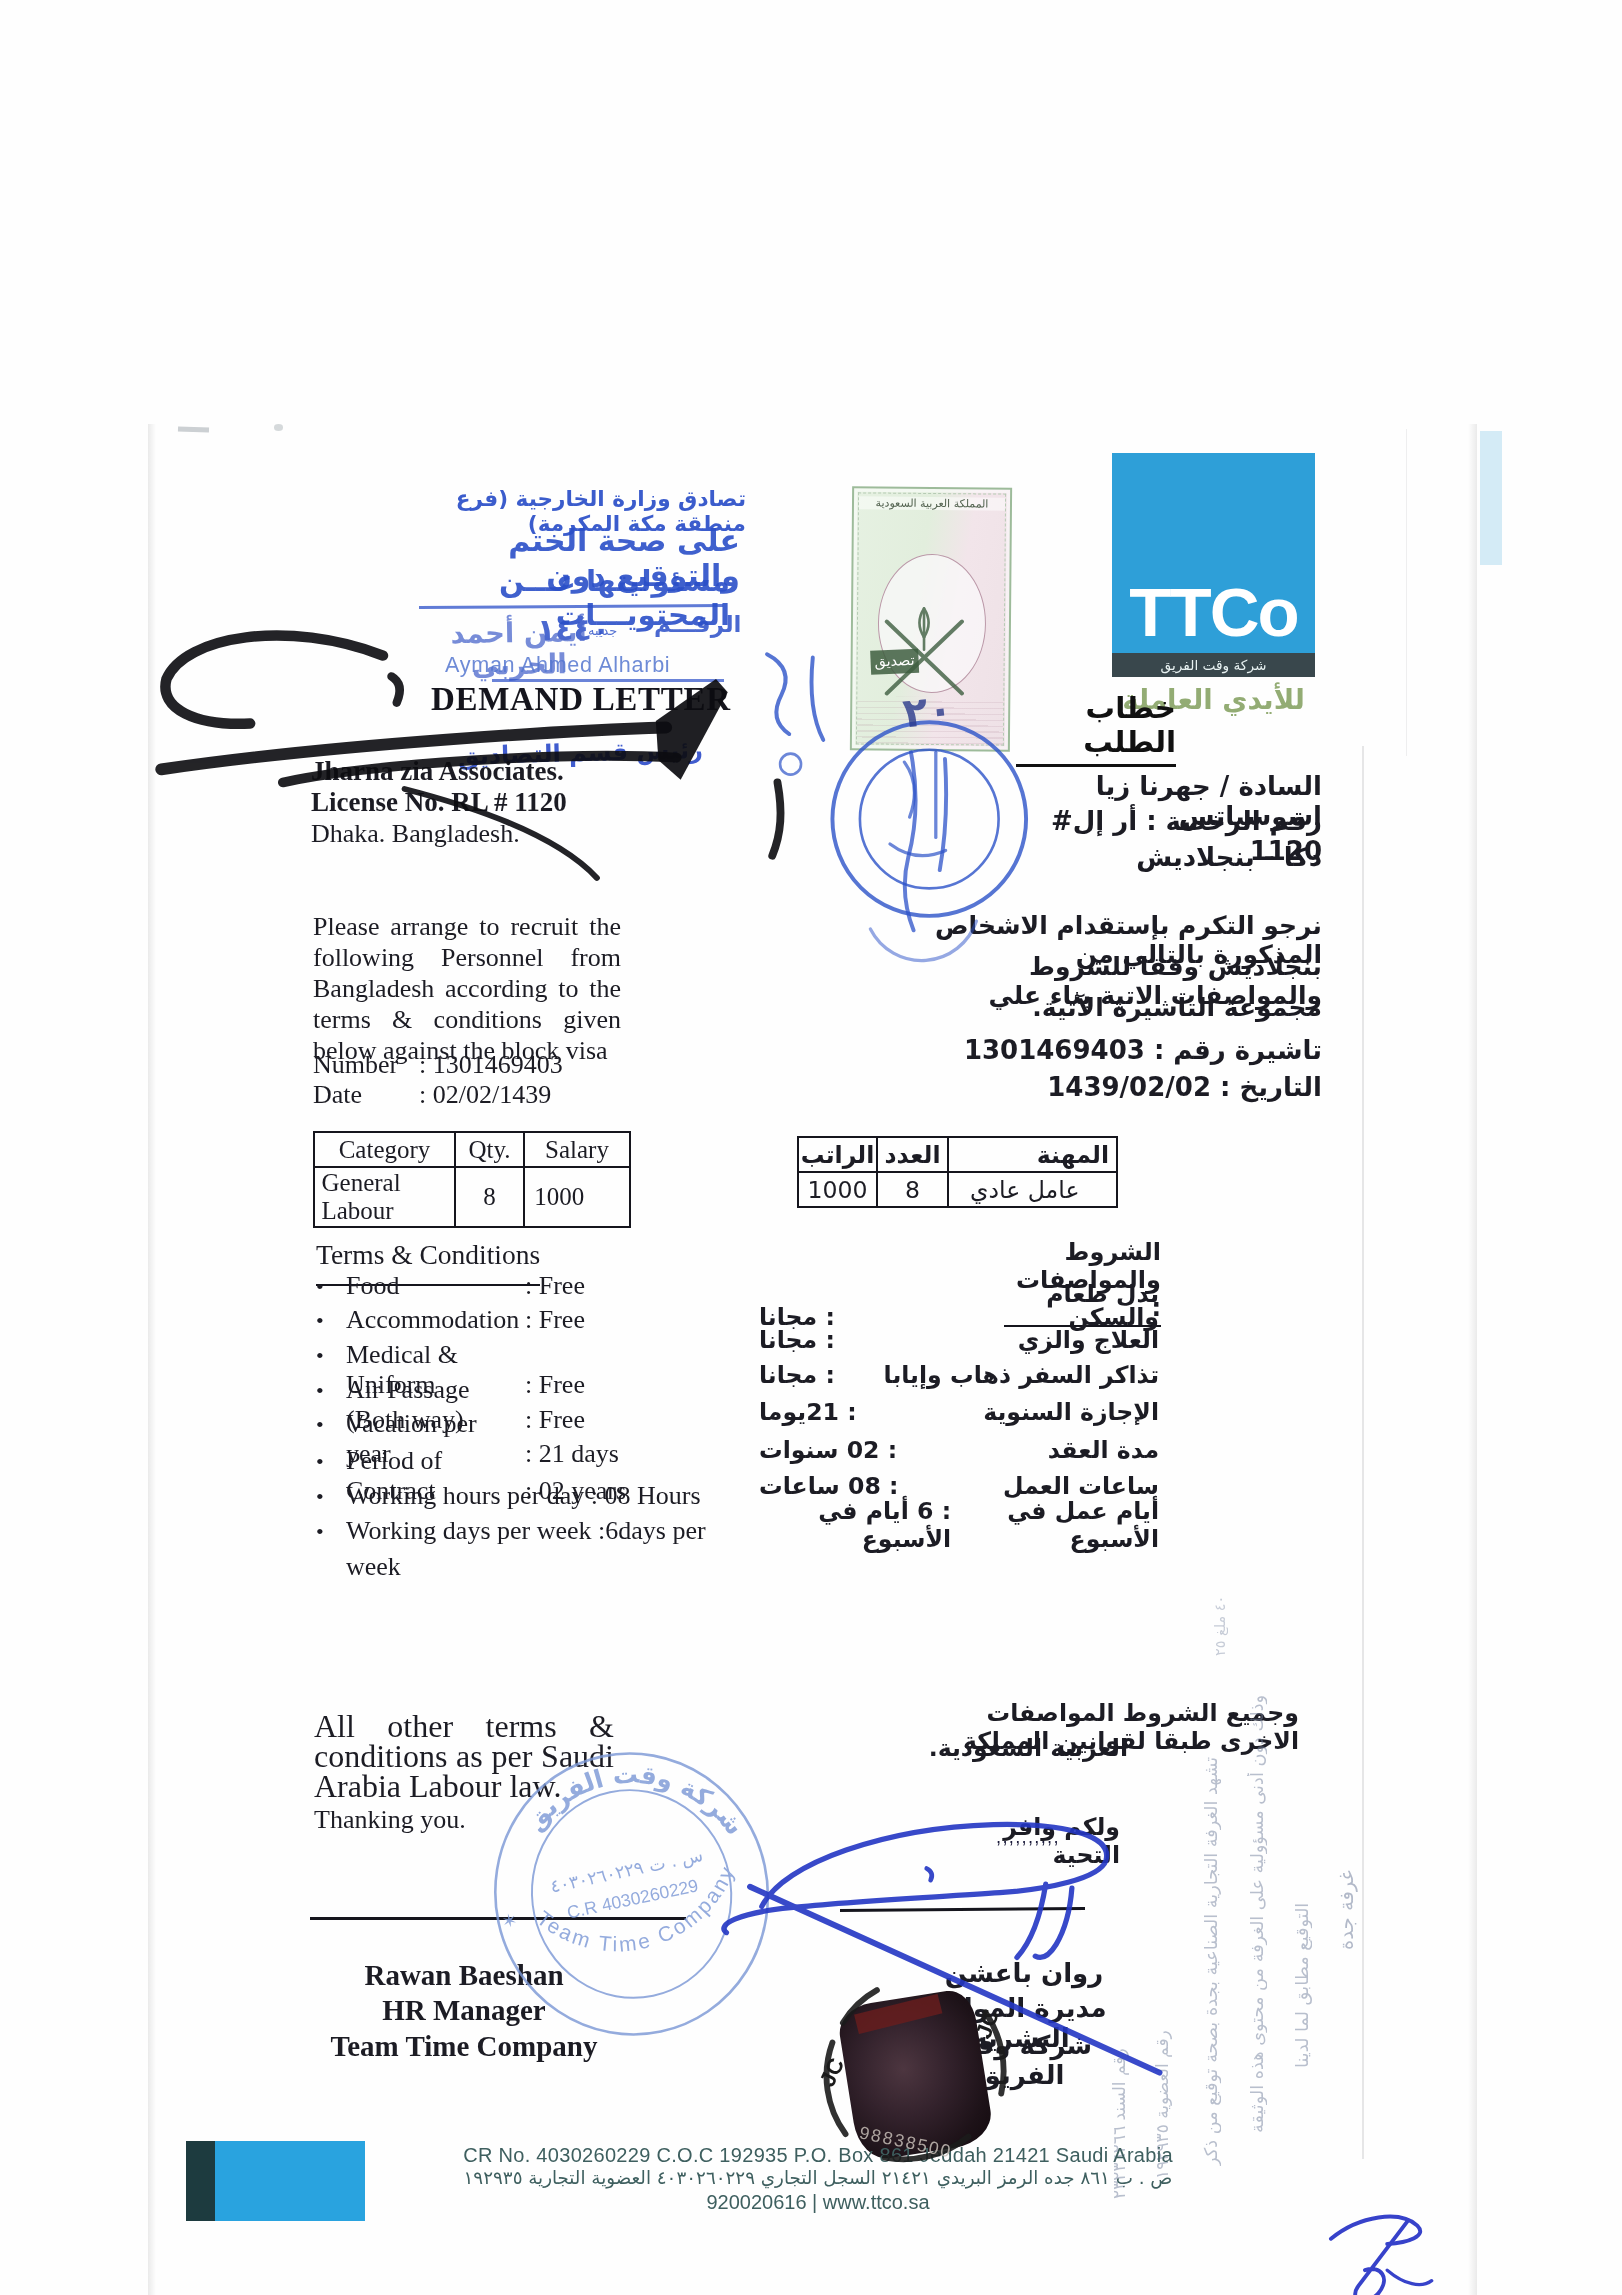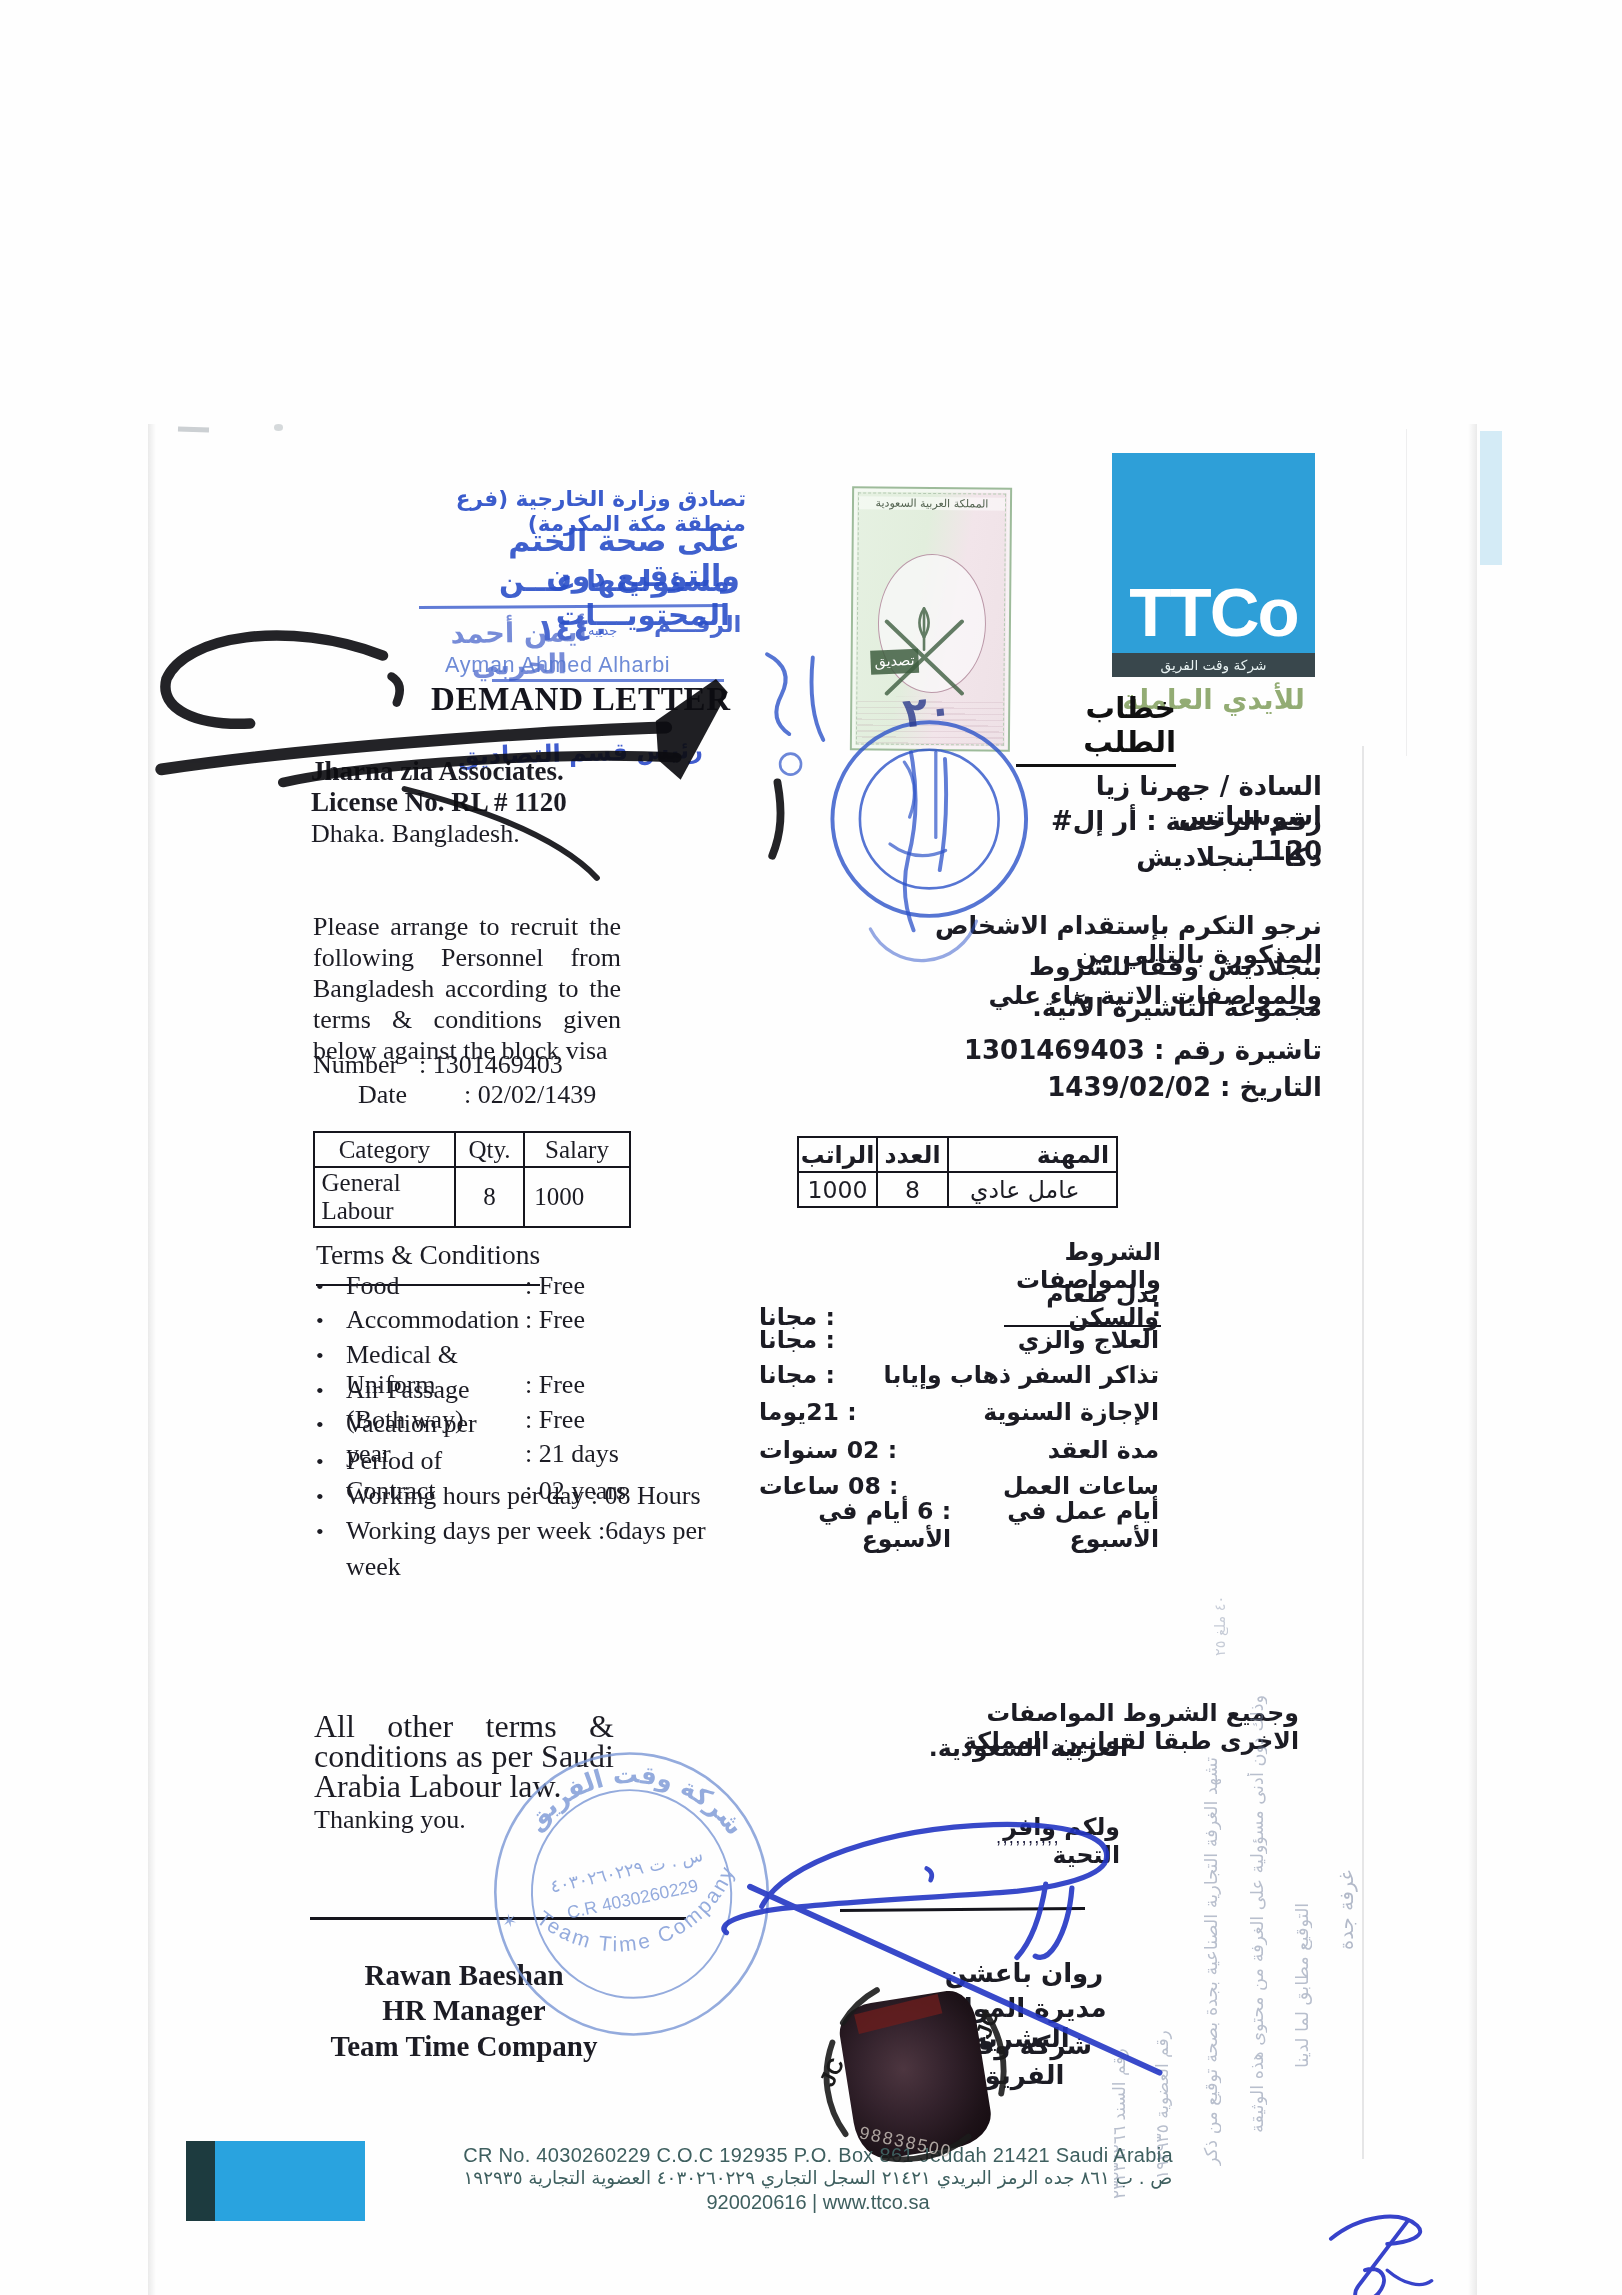--- a/index.html
+++ b/index.html
@@ -75,21 +75,21 @@
 
   <div class="abs ar" style="left:995px;top:771px;width:327px;text-align:right;font-size:26px;font-weight:bold;">السادة / جهرنا زيا اسوسياتس</div>
   <div class="abs ar" style="left:995px;top:806px;width:327px;text-align:right;font-size:26px;font-weight:bold;">رقم الرخصة : أر إل# 1120</div>
   <div class="abs ar" style="left:995px;top:842px;width:327px;text-align:right;font-size:26px;font-weight:bold;">دكا - بنجلاديش</div>
 
   <div class="abs serif" style="left:313px;top:911px;width:308px;font-size:26px;line-height:31px;text-align:justify;">Please arrange to recruit the following Personnel from Bangladesh according to the terms &amp; conditions given below against the block visa</div>
   <div class="abs serif" style="left:313px;top:1050px;font-size:26px;">
     <span class="tlabel" style="width:106px;">Number</span><span>: 1301469403</span>
   </div>
   <div class="abs serif" style="left:313px;top:1080px;font-size:26px;">
-    <span class="tlabel" style="width:106px;margin-left:45px;">Date</span><span>: 02/02/1439</span>
+    <span class="tlabel" style="width:106px;">Date</span><span>: 02/02/1439</span>
   </div>
 
   <div class="abs ar" style="left:929px;top:911px;width:393px;text-align:right;font-size:25px;font-weight:600;">نرجو التكرم بإستقدام الاشخاص المذكورة بالتالي من</div>
   <div class="abs ar" style="left:929px;top:952px;width:393px;text-align:right;font-size:25px;font-weight:600;">بنجلاديش وفقا للشروط والمواصفات الاتية بناء علي</div>
   <div class="abs ar" style="left:929px;top:993px;width:393px;text-align:right;font-size:25px;font-weight:600;">مجموعة التاشيرة الآتية.</div>
   <div class="abs ar" style="left:929px;top:1035px;width:393px;text-align:right;font-size:26px;font-weight:bold;">تاشيرة رقم : 1301469403</div>
   <div class="abs ar" style="left:929px;top:1072px;width:393px;text-align:right;font-size:26px;font-weight:bold;">التاريخ : 1439/02/02</div>
 
   <table class="abs serif" style="left:313px;top:1131px;font-size:25px;">
     <tbody>

